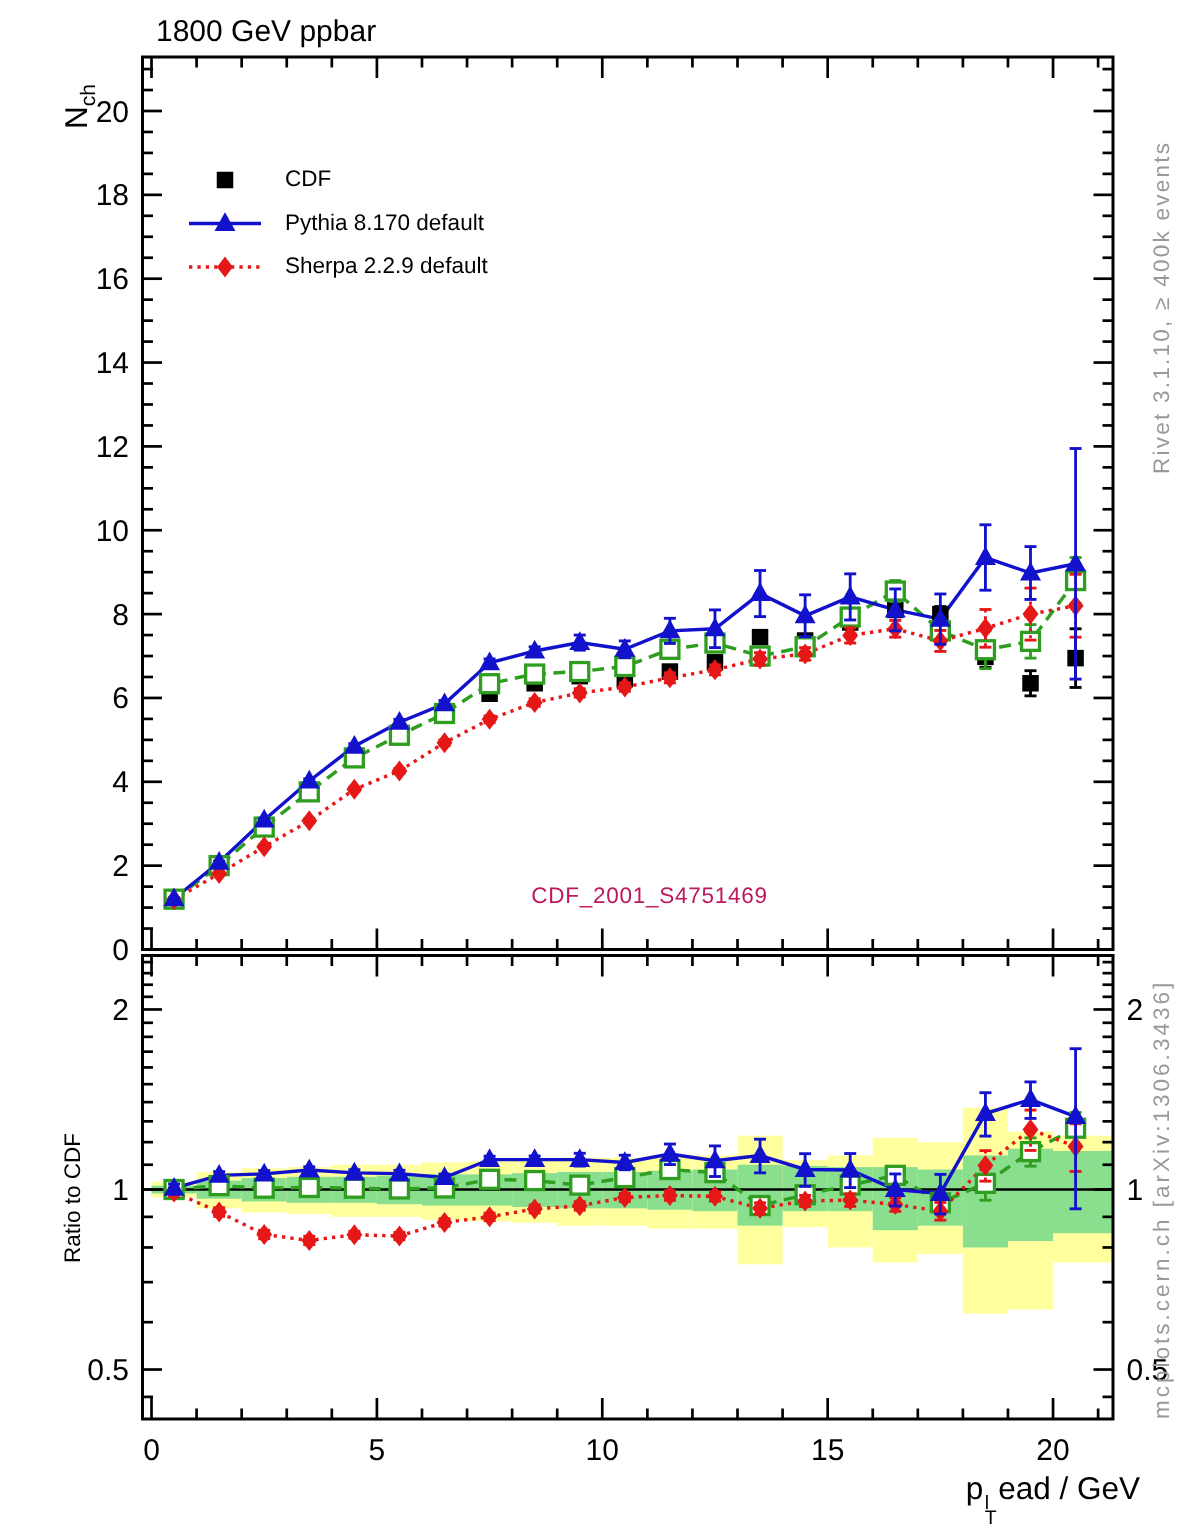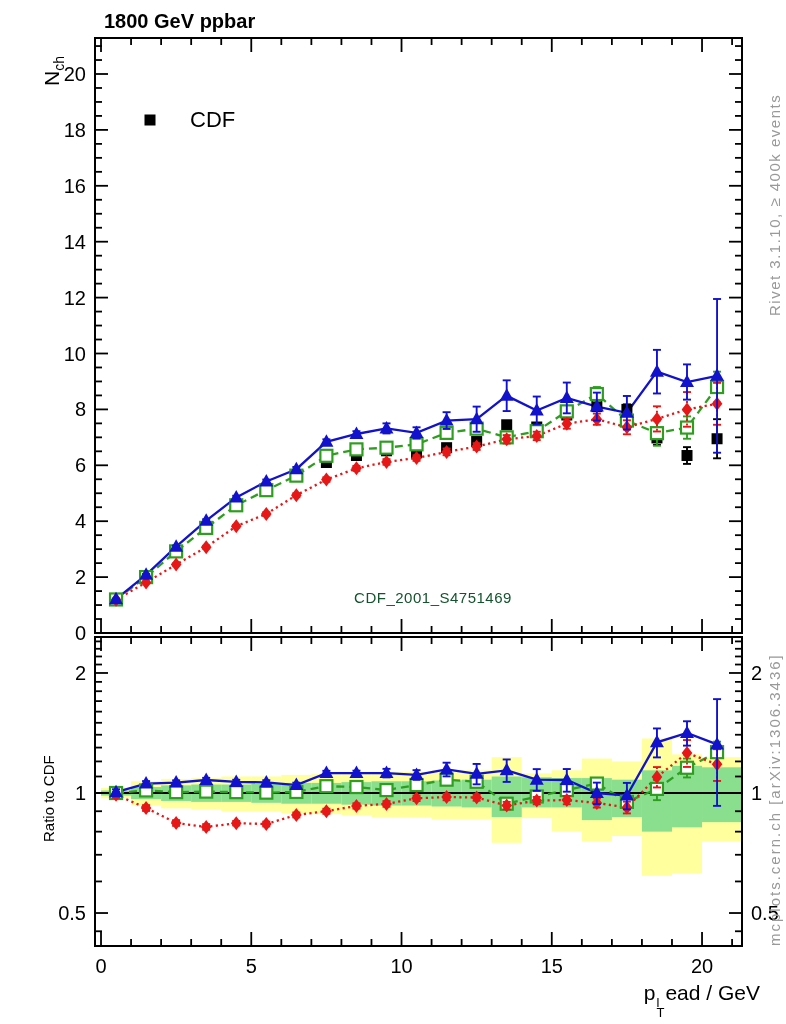--- a/index.html
+++ b/index.html
@@ -1,38 +1,38 @@
 <!DOCTYPE html>
 <html><head>
 <meta charset="utf-8">
 <style>
   html,body{margin:0;padding:0;background:#fff;}
   #fig{position:relative;width:786px;height:1024px;background:#fff;overflow:hidden;
        font-family:"Liberation Sans",sans-serif;color:#000;}
   #plot-svg{position:absolute;left:0;top:0;}
   svg text{font-family:"Liberation Sans",sans-serif;fill:#000;}
-  .hdr{position:absolute;top:10px;font-size:20px;white-space:nowrap;font-weight:bold;}
+  .hdr{position:absolute;top:10px;font-size:20px;white-space:nowrap;}
   #hdr-left{left:104px;}
   #hdr-right{right:44px;}
   .rot{position:absolute;transform:rotate(-90deg);transform-origin:top left;white-space:nowrap;}
   #ylabel-main{left:40px;top:86px;font-size:21px;}
   #ylabel-main sub{font-size:14px;}
   #ylabel-ratio{left:40px;top:842px;font-size:15px;}
   .sidenote{color:#999;font-size:15px;letter-spacing:1.5px;}
   #note-top{left:766px;top:316px;}
   #note-bottom{left:766px;top:946px;letter-spacing:2px;}
   #watermark{position:absolute;left:433px;top:589px;transform:translateX(-50%);
              color:#b9b9b9;font-size:15px;letter-spacing:0.5px;}
   #xlabel{position:absolute;right:26px;top:981px;font-size:21px;white-space:nowrap;}
   .stk{display:inline-flex;flex-direction:column;align-items:flex-start;
        font-size:13px;line-height:0.8;vertical-align:-7px;margin:0 1px;}
   #legend{position:absolute;left:124px;top:105px;}
   .leg-row{display:flex;align-items:center;height:29px;}
   .leg-sample{width:52px;height:20px;margin-right:14px;}
-  .leg-label{font-size:22px;white-space:nowrap;}
+  .leg-label{font-size:15px;white-space:nowrap;}
 </style>
 </head>
 <body>
 
 <div id="fig">
   <svg id="plot-svg" width="786" height="1024">
       <rect x="101.01021830004645" y="787.8817985100478" width="30.051091500232232" height="10.392311038000344" fill="#ffff9e"></rect>
       <rect x="131.06130980027868" y="781.2846878369069" width="30.051091500232246" height="24.281160574639216" fill="#ffff9e"></rect>
       <rect x="161.11240130051092" y="778.8741633858206" width="30.051091500232246" height="29.507246409886534" fill="#ffff9e"></rect>
       <rect x="191.16349280074317" y="778.0780552710734" width="30.051091500232218" height="31.252141610506555" fill="#ffff9e"></rect>
@@ -1060,28 +1060,42 @@
 
   <div class="hdr" id="hdr-left">1800 GeV ppbar</div>
 
   <div class="rot" id="ylabel-main"><span>N</span><sub>ch</sub></div>
 
   <div class="rot" id="ylabel-ratio">Ratio to CDF</div>
 
   <div class="rot sidenote" id="note-top" style="color: rgb(153, 153, 153);">Rivet 3.1.10, ≥ 400k events</div>
   <div class="rot sidenote" id="note-bottom" style="color: rgb(153, 153, 153);">mcplots.cern.ch [arXiv:1306.3436]</div>
 
-  <div id="watermark" style="color: #14532d;">CDF_2001_S4751469</div>
+  <div id="watermark" style="color: #be185d;">CDF_2001_S4751469</div>
 
   <div id="xlabel"><span>p</span><span class="stk">
         <span>l</span>
         <span>T</span>
       </span><span>ead / GeV</span></div>
 
   <div id="legend">
     <div class="leg-row">
       <svg class="leg-sample" width="52" height="20">
           <rect x="20.5" y="4.5" width="11" height="11" fill="#000000"></rect>
         </svg>
       <span class="leg-label">CDF</span>
     </div>
+    <div class="leg-row">
+      <svg class="leg-sample" width="52" height="20">
+          <line x1="2" y1="10" x2="50" y2="10" stroke="#1212cc" stroke-width="2.2"></line>
+          <path d="M26,2.5 L33,15 L19,15 Z" fill="#1212cc"></path>
+        </svg>
+      <span class="leg-label">Pythia 8.170 default</span>
+    </div>
+    <div class="leg-row">
+      <svg class="leg-sample" width="52" height="20">
+          <line x1="2" y1="10" x2="50" y2="10" stroke="#e61717" stroke-width="2.2" stroke-dasharray="2.2,3.4"></line>
+          <path d="M26,3 L31.3,10 L26,17 L20.7,10 Z" fill="#e61717"></path>
+        </svg>
+      <span class="leg-label">Sherpa 2.2.9 default</span>
+    </div>
   </div>
 </div>
 
 </body></html>

